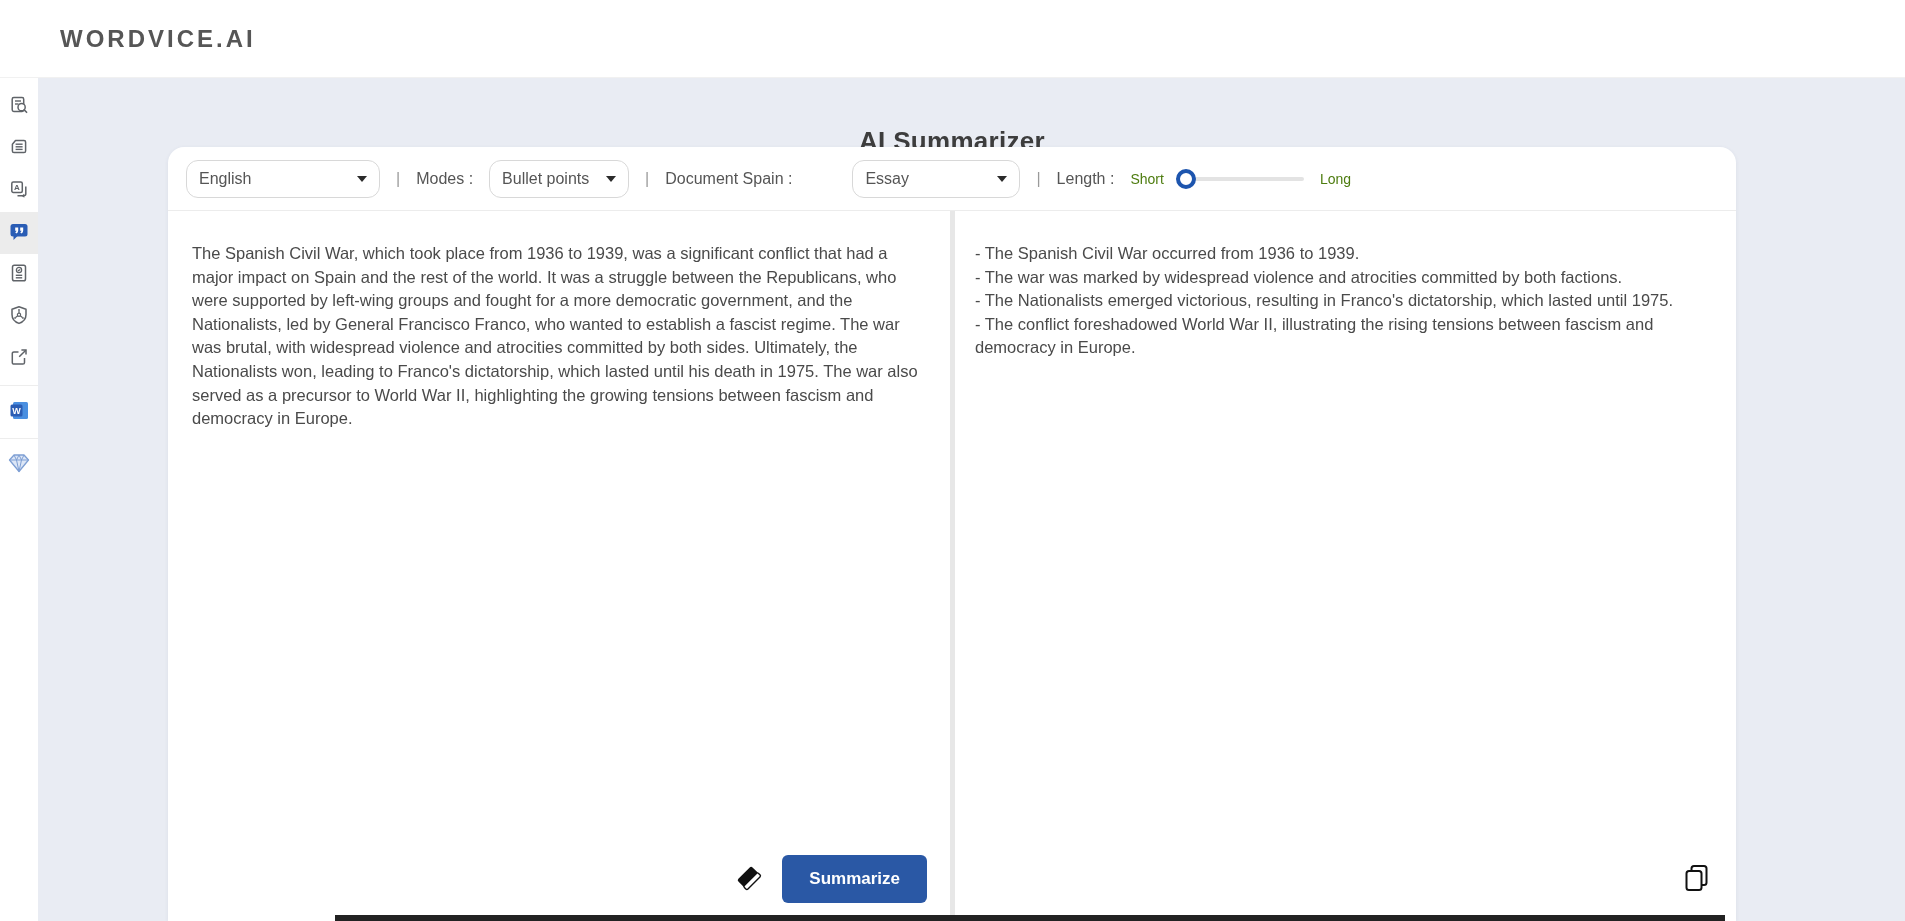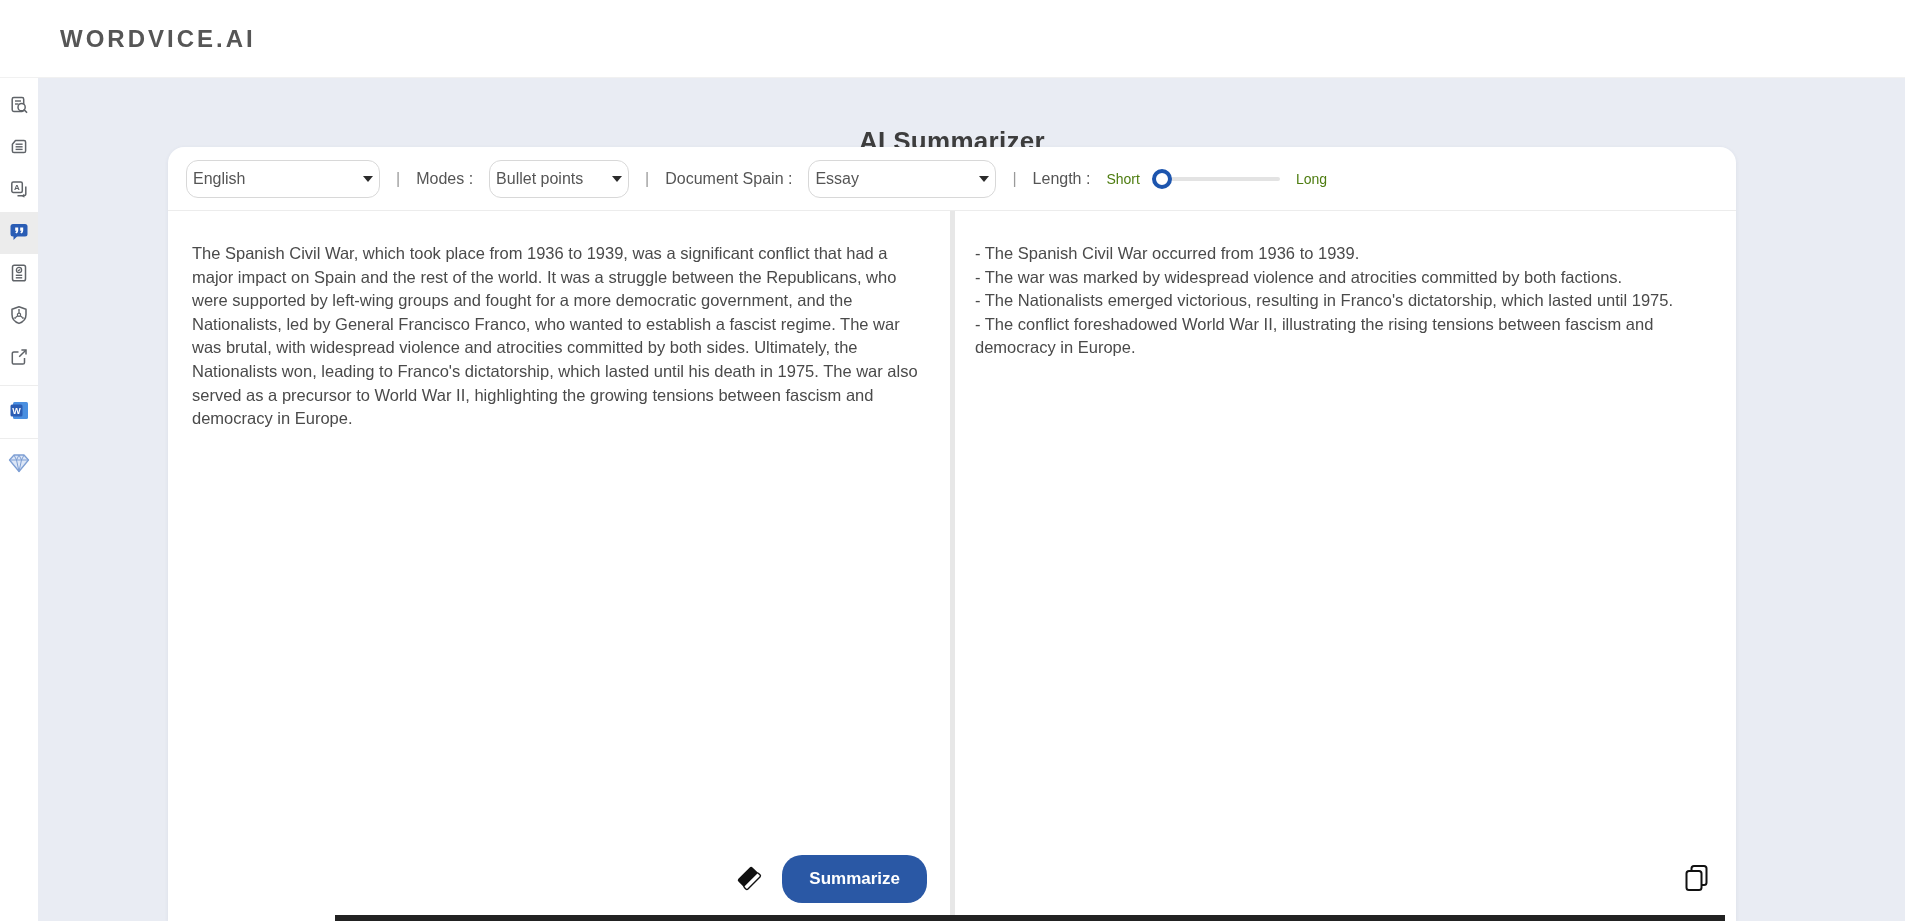--- a/index.html
+++ b/index.html
@@ -23,24 +23,24 @@
                 font-size:26px; font-weight:700; color:#3d3d3d; letter-spacing:0.3px;margin-top:28px; }
 
   .card { position:absolute; left:168px; top:147px; width:1568px; height:774px; background:#ffffff;
           border-radius:16px 16px 0 0; box-shadow:0 1px 4px rgba(40,60,100,0.07);
           display:flex; flex-direction:column; overflow:hidden; }
 
   
   .toolbar { flex:0 0 64px; display:flex; align-items:center; padding:0 18px; gap:16px;
              border-bottom:1px solid #ececec; font-size:16px; color:#555; white-space:nowrap; }
   .pill { border:1px solid #d8d8d8; border-radius:12px; height:38px; display:flex; align-items:center;
-          justify-content:space-between; padding:0 6px; font-size:16px; color:#555; cursor:pointer; background:#fff; }
+          justify-content:space-between; padding:0 12px; font-size:16px; color:#555; cursor:pointer; background:#fff; }
   .pill.lang { width:194px; }
   .pill.modes { width:140px; }
-  .pill.doctype { width:188px; }
+  .pill.doctype { width:168px;margin-left:44px; }
   .caret { width:0; height:0; border-left:5px solid transparent; border-right:5px solid transparent;
            border-top:6px solid #2b2b2b; margin-left:10px; }
   .sep { color:#9a9a9a; font-size:16px; }
   .tb-label { color:#555; }
   .length-group { display:flex; align-items:center; gap:16px; }
   .minmax { font-size:14px; color:#4d7c0f; }
   .slider { position:relative; width:124px; height:4px; background:#e3e3e3; border-radius:2px; cursor:pointer; }
   .knob { position:absolute; left:-4px; top:50%; transform:translateY(-50%); width:20px; height:20px;
           border-radius:50%; background:#ffffff; border:4px solid #1d55ae; cursor:grab; }
 
@@ -48,21 +48,21 @@
   .panels { flex:1; display:flex; min-height:0; }
   .panel { position:relative; }
   .panel.left { flex:0 0 782px; padding:31px 30px 0 24px; }
   .divider-v { flex:0 0 5px; background:#e7e7e7; }
   .panel.right { flex:1; padding:31px 58px 0 20px; }
   .doc-text { font-size:16.5px; line-height:23.6px; color:#4a4a4a; }
   .bullet { font-size:16.5px; line-height:23.6px; color:#4a4a4a; max-width:705px; }
 
   .left-actions { position:absolute; right:23px; bottom:18px; display:flex; align-items:center; gap:18px; }
   .eraser-btn { background:none; border:none; cursor:pointer; display:flex; align-items:center; }
-  .summarize-btn { background:#2a58a5; color:#ffffff; border:none; border-radius:20px; height:48px;
+  .summarize-btn { background:#2a58a5; color:#ffffff; border:none; border-radius:6px; height:48px;
                    padding:0 27px; font-size:17px; font-weight:700; cursor:pointer; font-family:"Liberation Sans", sans-serif; }
   .copy-btn { position:absolute; right:26px; bottom:25px; background:none; border:none; cursor:pointer; }
 
   
   .bottom-bar { position:absolute; left:335px; top:915px; width:1390px; height:6px; background:#222222; z-index:8; }
 </style>
 </head>
 <body>
 
 <div class="app">

